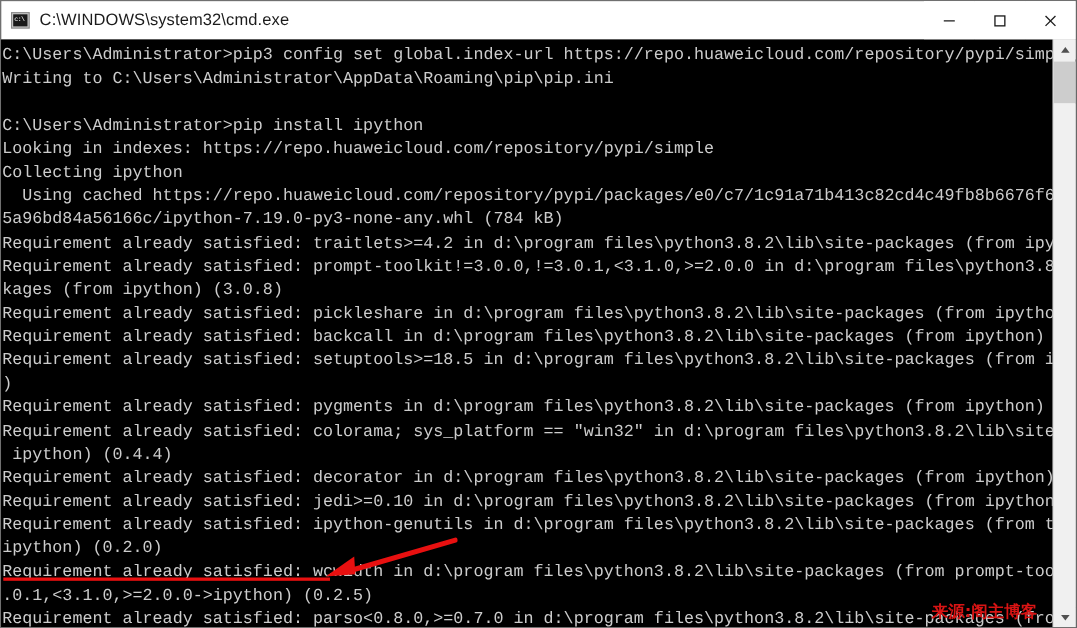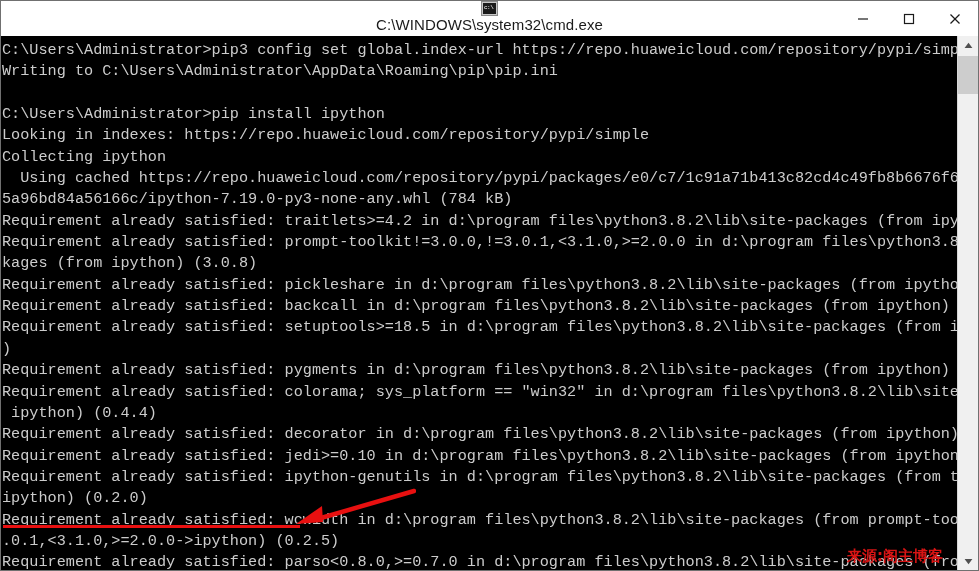--- a/index.html
+++ b/index.html
@@ -28,21 +28,20 @@
   
   .titlebar {
     position: absolute;
     top: 0; left: 0;
     width: 977px;
     height: 35px;
     background: #ffffff;
     display: flex;
     align-items: center;
     box-sizing: border-box;
-    flex-direction: column;
   }
   .title-icon {
     width: 17px;
     height: 15px;
     margin-left: 9px;
     margin-right: 9px;
     flex: 0 0 auto;
     background: #c8c8c8;
     border: 1px solid #8a8a8a;
     box-sizing: border-box;

